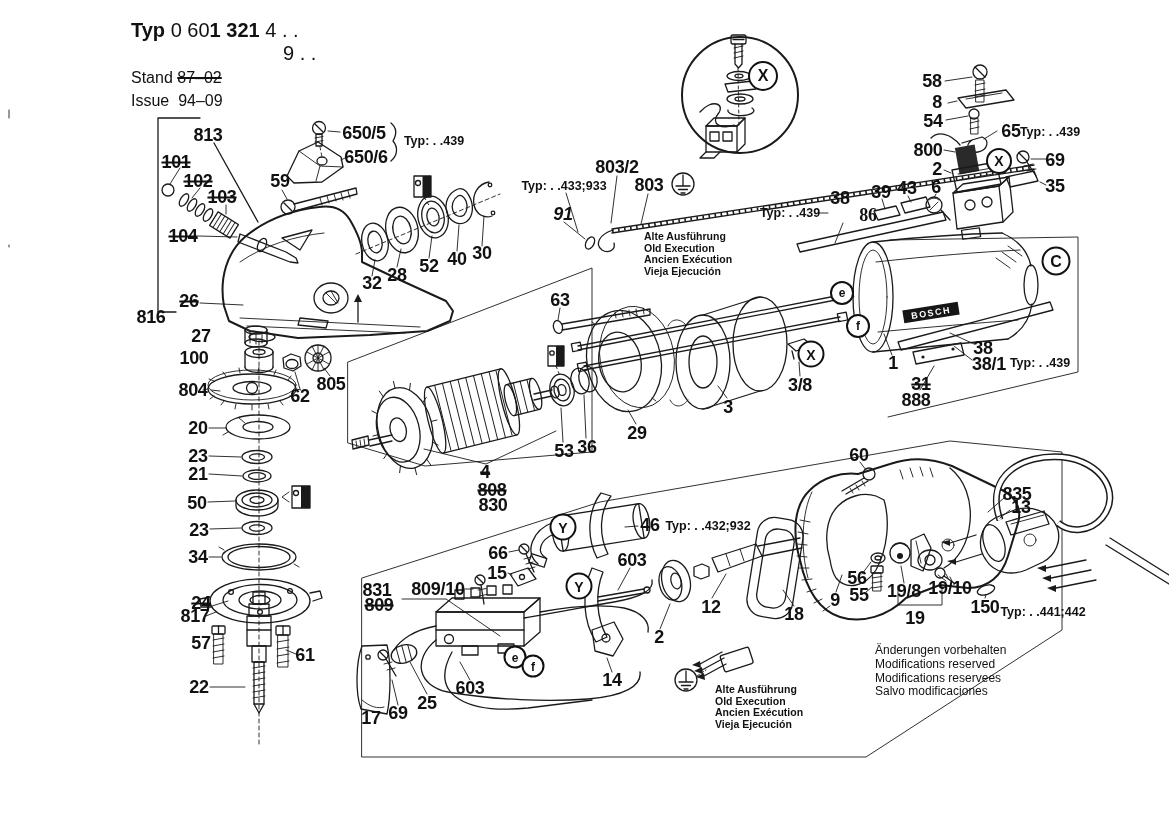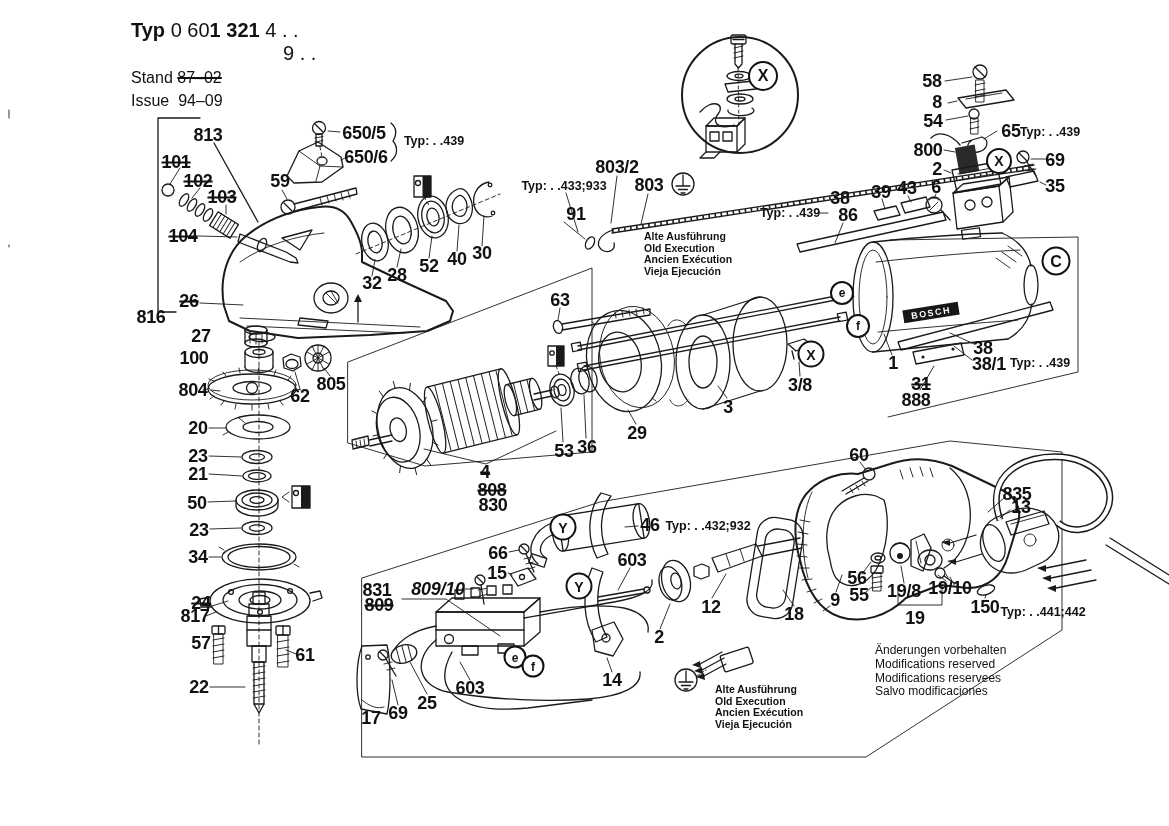--- a/index.html
+++ b/index.html
@@ -579,27 +579,27 @@
       <span class="plabel struck" style="left: 201px; top: 603px;">24</span>
       <span class="plabel" style="left: 195px; top: 616px;">817</span>
       <span class="plabel" style="left: 201px; top: 643px;">57</span>
       <span class="plabel" style="left: 305px; top: 655px;">61</span>
       <span class="plabel" style="left: 199px; top: 687px;">22</span>
       <span class="plabel" style="left: 372px; top: 283px;">32</span>
       <span class="plabel" style="left: 397px; top: 275px;">28</span>
       <span class="plabel" style="left: 429px; top: 266px;">52</span>
       <span class="plabel" style="left: 457px; top: 259px;">40</span>
       <span class="plabel" style="left: 482px; top: 253px;">30</span>
-      <span class="plabel" style="left: 576px; top: 214px;">91</span>
+      <span class="plabel" style="left: 563px; top: 214px; font-style: italic;">91</span>
       <span class="plabel sm" style="left: 564px; top: 186px;">Typ: . .433;933</span>
       <span class="plabel" style="left: 617px; top: 167px;">803/2</span>
       <span class="plabel" style="left: 649px; top: 185px;">803</span>
       <span class="plabel sm" style="left: 790px; top: 213px;">Typ: . .439</span>
       <span class="plabel" style="left: 840px; top: 198px;">38</span>
-      <span class="plabel" style="left: 848px; top: 215px;">86</span>
+      <span class="plabel" style="left: 868px; top: 215px; font-family: Liberation Serif, serif;">86</span>
       <span class="plabel" style="left: 881px; top: 192px;">39</span>
       <span class="plabel" style="left: 907px; top: 188px;">43</span>
       <span class="plabel" style="left: 932px; top: 81px;">58</span>
       <span class="plabel" style="left: 937px; top: 102px;">8</span>
       <span class="plabel" style="left: 933px; top: 121px;">54</span>
       <span class="plabel" style="left: 1011px; top: 131px;">65</span>
       <span class="plabel sm" style="left: 1050px; top: 132px;">Typ: . .439</span>
       <span class="plabel" style="left: 928px; top: 150px;">800</span>
       <span class="plabel" style="left: 937px; top: 169px;">2</span>
       <span class="plabel" style="left: 936px; top: 187px;">6</span>
@@ -620,21 +620,21 @@
       <span class="plabel struck" style="left: 485px; top: 472px;">4</span>
       <span class="plabel struck" style="left: 492px; top: 490px;">808</span>
       <span class="plabel" style="left: 493px; top: 505px;">830</span>
       <span class="plabel" style="left: 859px; top: 455px;">60</span>
       <span class="plabel" style="left: 650px; top: 525px;">46</span>
       <span class="plabel sm" style="left: 708px; top: 526px;">Typ: . .432;932</span>
       <span class="plabel" style="left: 498px; top: 553px;">66</span>
       <span class="plabel" style="left: 497px; top: 573px;">15</span>
       <span class="plabel" style="left: 377px; top: 590px;">831</span>
       <span class="plabel struck" style="left: 379px; top: 605px;">809</span>
-      <span class="plabel" style="left: 438px; top: 589px; font-style: italic;">809/10</span>
+      <span class="plabel" style="left: 438px; top: 589px;">809/10</span>
       <span class="plabel" style="left: 632px; top: 560px;">603</span>
       <span class="plabel" style="left: 711px; top: 607px;">12</span>
       <span class="plabel" style="left: 659px; top: 637px;">2</span>
       <span class="plabel" style="left: 612px; top: 680px;">14</span>
       <span class="plabel" style="left: 794px; top: 614px;">18</span>
       <span class="plabel" style="left: 835px; top: 600px;">9</span>
       <span class="plabel" style="left: 857px; top: 578px;">56</span>
       <span class="plabel" style="left: 859px; top: 595px;">55</span>
       <span class="plabel" style="left: 904px; top: 591px;">19/8</span>
       <span class="plabel" style="left: 950px; top: 588px;">19/10</span>

